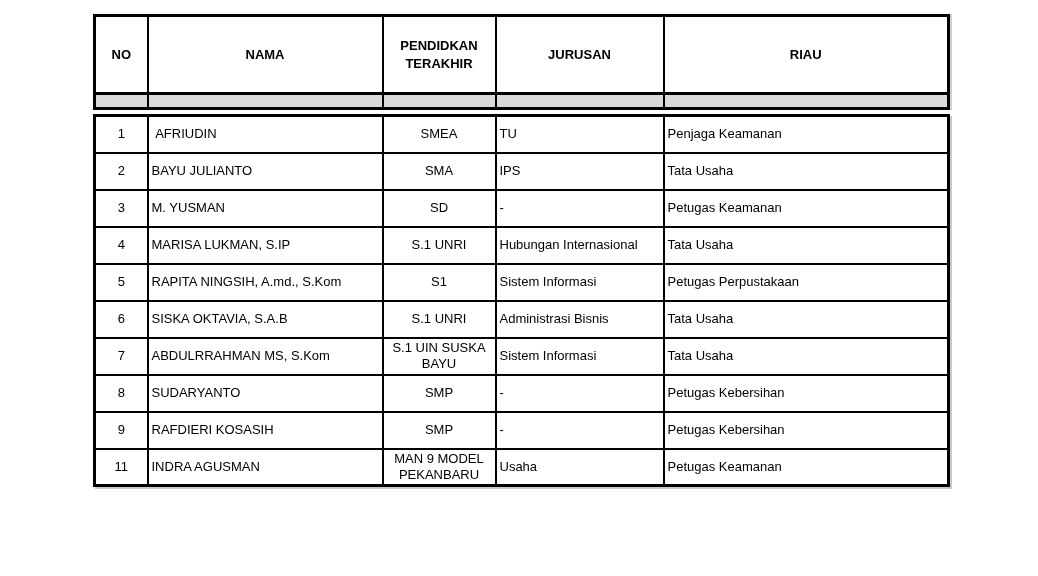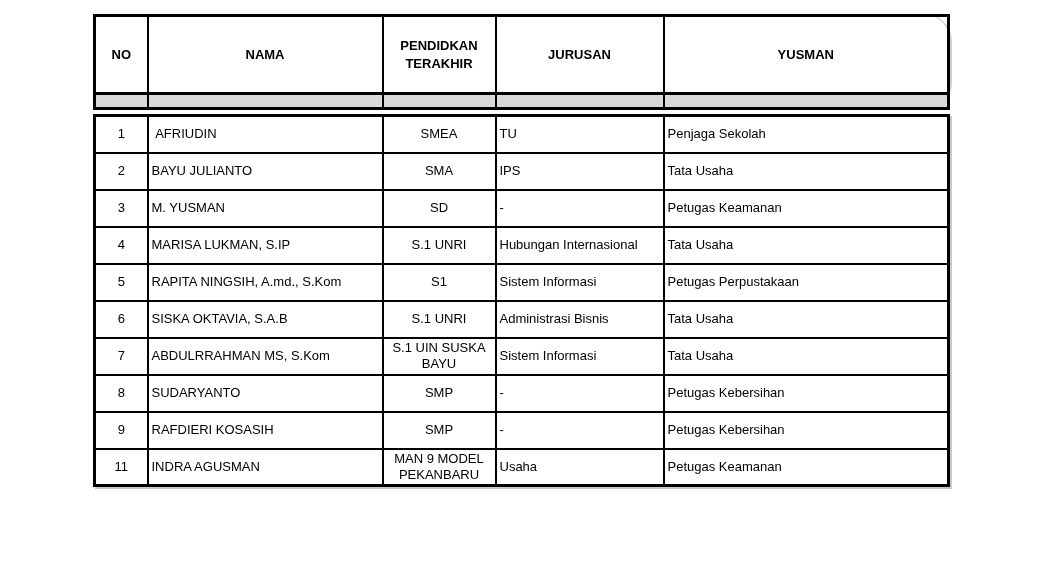--- a/index.html
+++ b/index.html
@@ -15,21 +15,21 @@
     position: absolute;
     left: 93px;
     top: 14px;
     width: 854px;
   }
   table {
     border-collapse: collapse;
     table-layout: fixed;
     width: 854px;
   }
-  .header-table { box-shadow: 2px 0 0 rgba(120,120,120,0.35); border-radius: 27px; }
+  .header-table { box-shadow: 2px 0 0 rgba(120,120,120,0.35); }
   .data-table  { box-shadow: 2px 2px 0 rgba(120,120,120,0.4); }
   .header-table, .data-table { border: 3px solid #000; }
   th, td { border: 2px solid #000; overflow: hidden; }
   th {
     height: 78px;
     font-size: 13px;
     font-weight: bold;
     text-align: center;
     vertical-align: middle;
     line-height: 1.35;
@@ -66,21 +66,21 @@
         <col style="width:113px">
       <col style="width:168px">
         <col style="width:285px">
     </colgroup>
     <tbody>
       <tr>
         <th>NO</th>
         <th>NAMA</th>
         <th>PENDIDKAN TERAKHIR</th>
         <th>JURUSAN</th>
-        <th>YUSMAN</th>
+        <th>RIAU</th>
       </tr>
       <tr class="sep-row">
         <td></td>
         <td></td>
         <td></td>
         <td></td>
         <td></td>
       </tr>
     </tbody>
   </table>
@@ -94,21 +94,21 @@
         <col style="width:113px">
       <col style="width:168px">
         <col style="width:285px">
     </colgroup>
     <tbody>
         <tr>
           <td class="a-center">1</td>
           <td class="a-left"> AFRIUDIN</td>
           <td class="a-center">SMEA</td>
           <td class="a-left">TU</td>
-          <td class="a-left">Penjaga Sekolah</td>
+          <td class="a-left">Penjaga Keamanan</td>
         </tr>
         <tr>
           <td class="a-center">2</td>
           <td class="a-left">BAYU JULIANTO</td>
           <td class="a-center">SMA</td>
           <td class="a-left">IPS</td>
           <td class="a-left">Tata Usaha</td>
         </tr>
         <tr>
           <td class="a-center">3</td>

